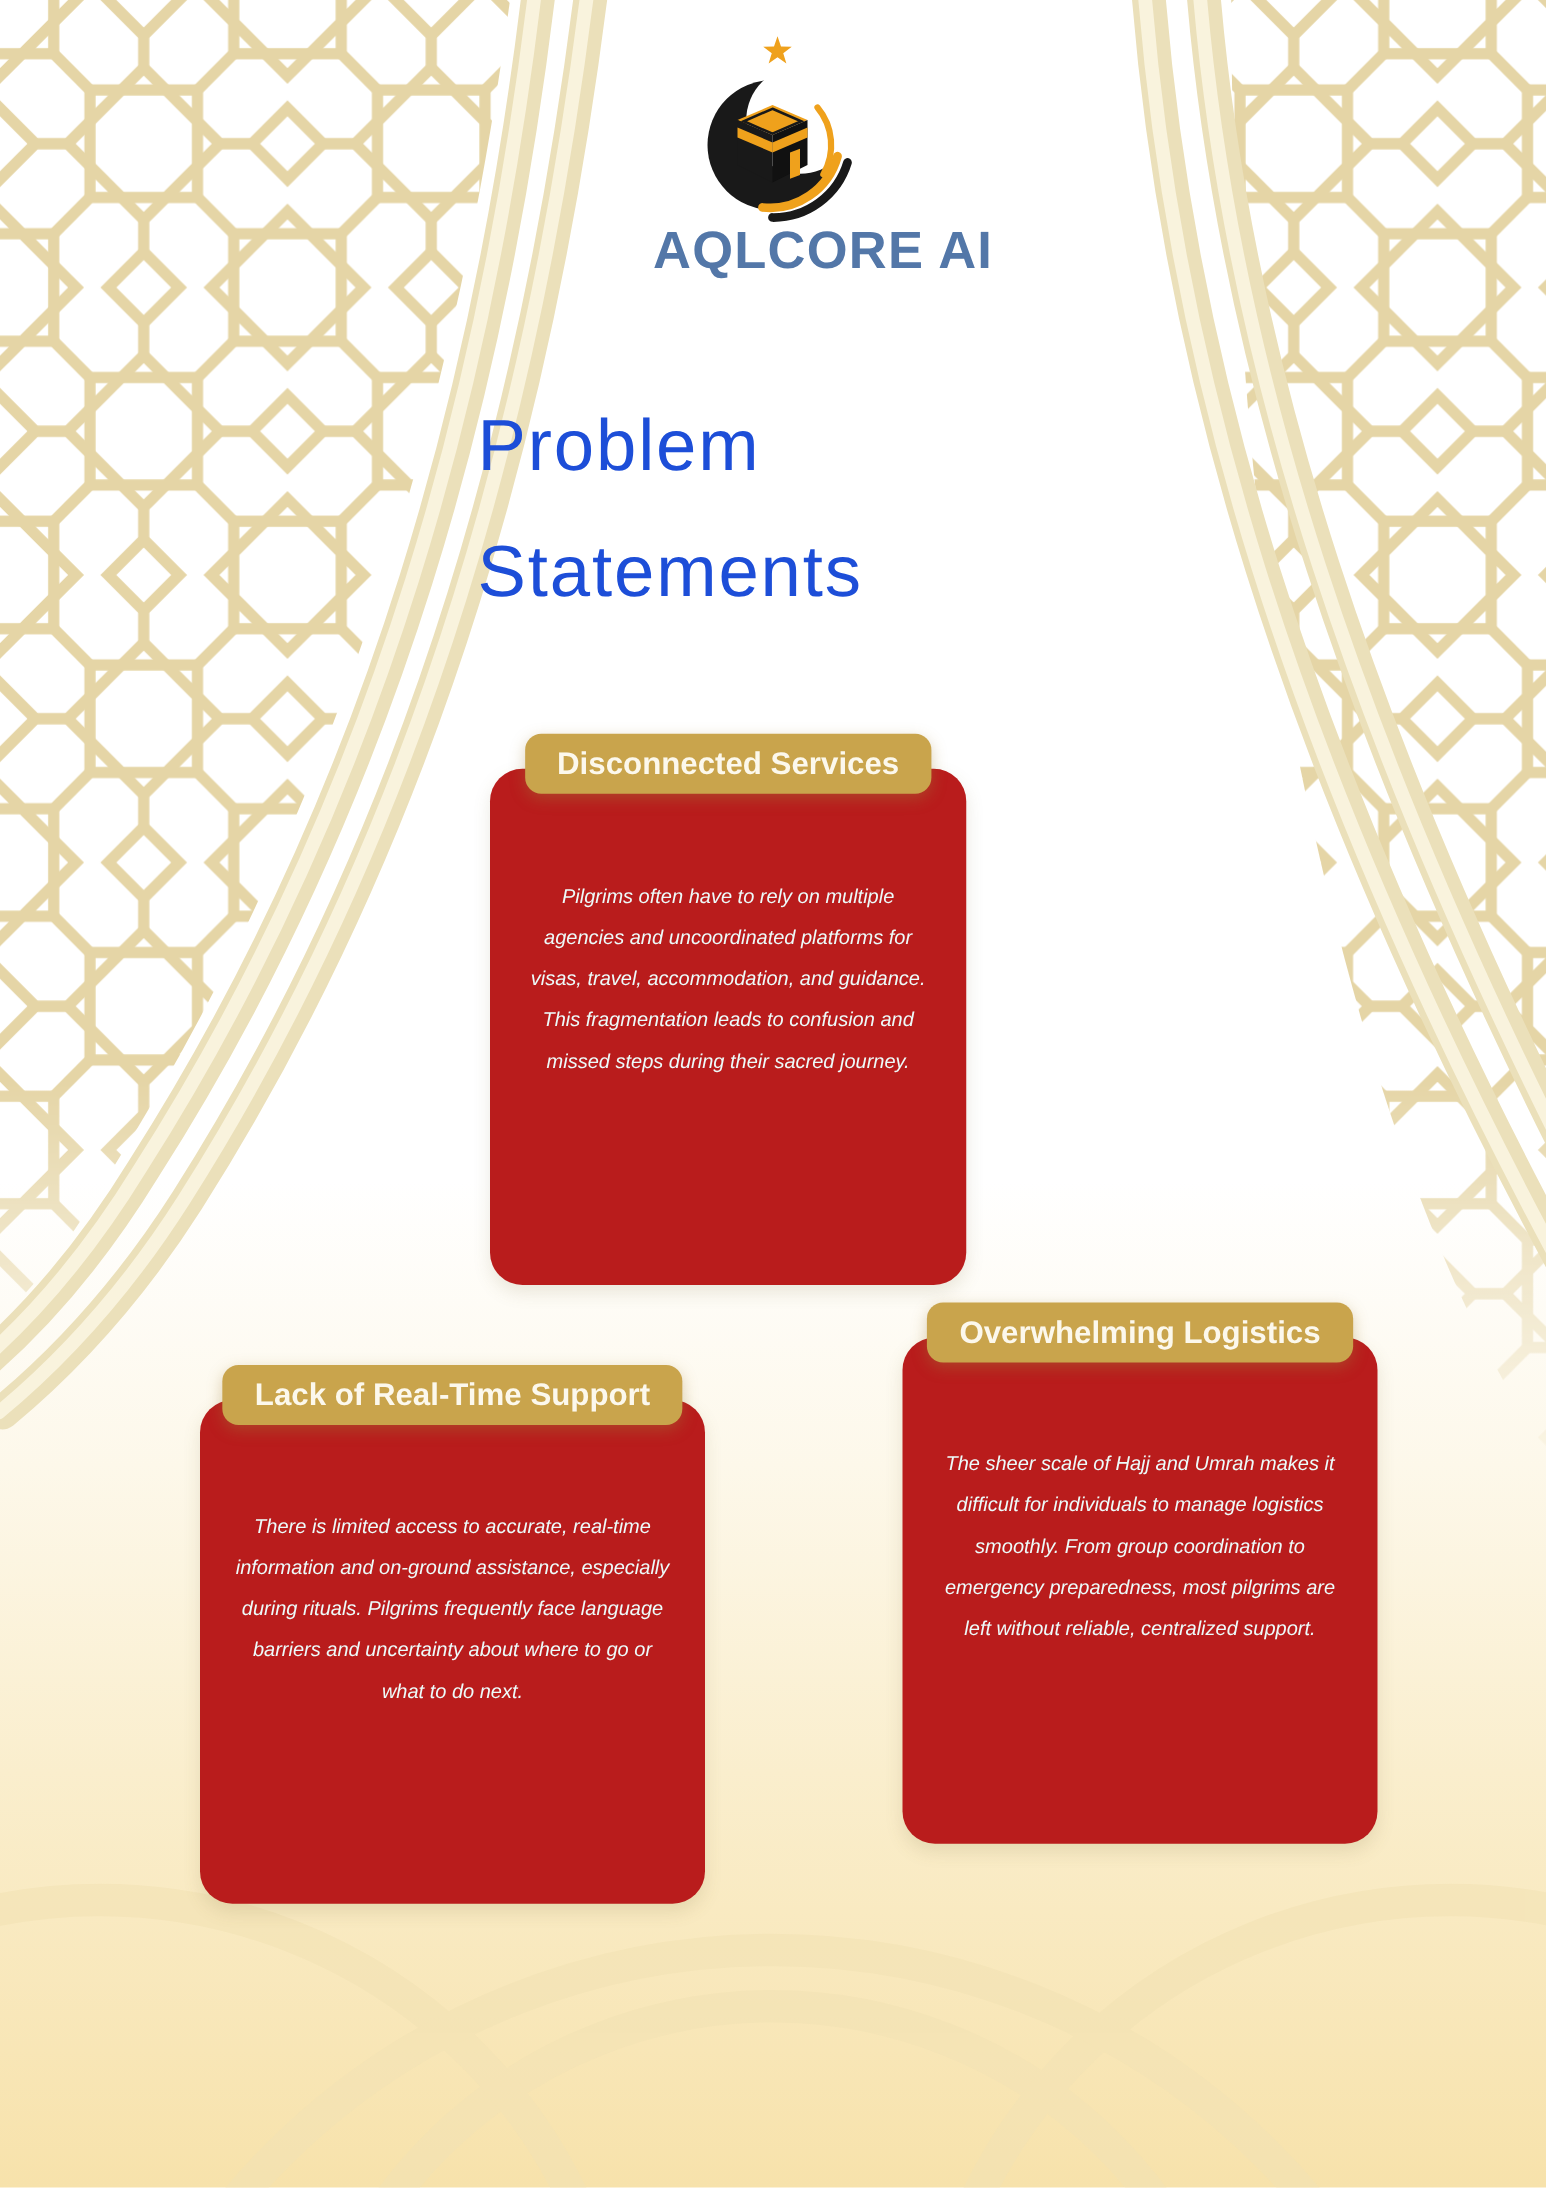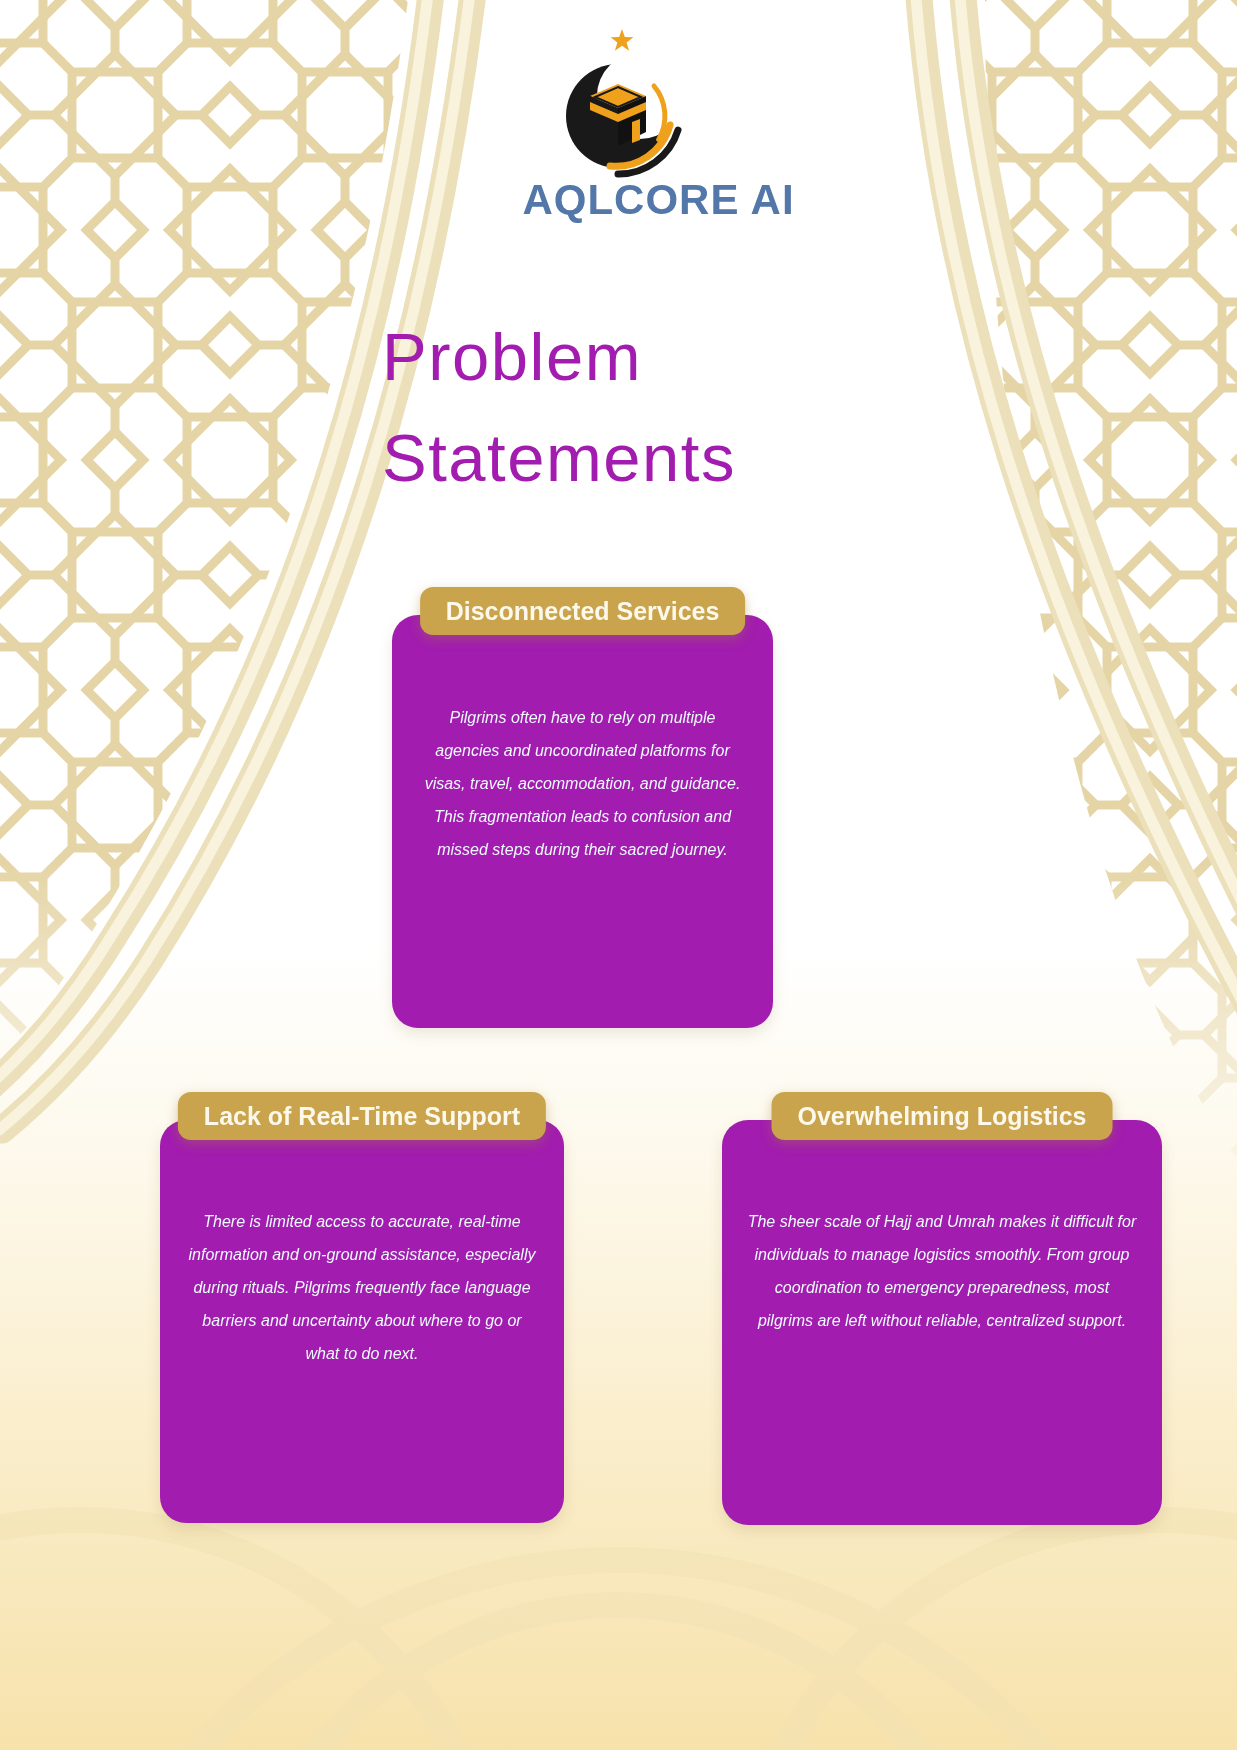--- a/index.html
+++ b/index.html
@@ -12,31 +12,31 @@
   }
   .bg{position:absolute;left:0;top:0;width:1237px;height:1750px;}
   .logo{position:absolute;left:552px;top:28px;width:140px;height:160px;}
   .brand{
     position:absolute;left:0;top:176px;width:1237px;
     text-align:center;font-size:42px;font-weight:bold;
     letter-spacing:1px;color:#5377A8;margin-left:40px;
   }
   .title{
     position:absolute;left:382px;top:306px;margin:0;
-    font-size:67px;line-height:101px;font-weight:400;
-    letter-spacing:1.5px;color:#a21caf;
+    font-size:58px;line-height:101px;font-weight:400;
+    letter-spacing:1.5px;color:#1d4ed8;
   }
   .title span{display:block;}
   .card{
-    position:absolute;background:#a21caf;border-radius:26px;
+    position:absolute;background:#b91c1c;border-radius:26px;
     box-shadow:0 6px 14px rgba(120,105,60,.15);
   }
   .card1{left:392px;top:615px;width:381px;height:413px;}
   .card2{left:160px;top:1120px;width:404px;height:403px;}
-  .card3{left:722px;top:1120px;width:440px;height:405px;}
+  .card3{left:722px;top:1070px;width:380px;height:405px;}
   .badge{
     position:absolute;top:-28px;left:50%;transform:translateX(-50%);
     background:#C9A44C;color:#FCF8EC;
     font-weight:bold;font-size:25px;line-height:48px;height:48px;
     padding:0 26px;border-radius:13px;white-space:nowrap;
     box-shadow:0 4px 12px rgba(160,130,60,.38);
   }
   .card p{
     margin:0;padding:86px 24px 0;
     text-align:center;font-style:italic;

